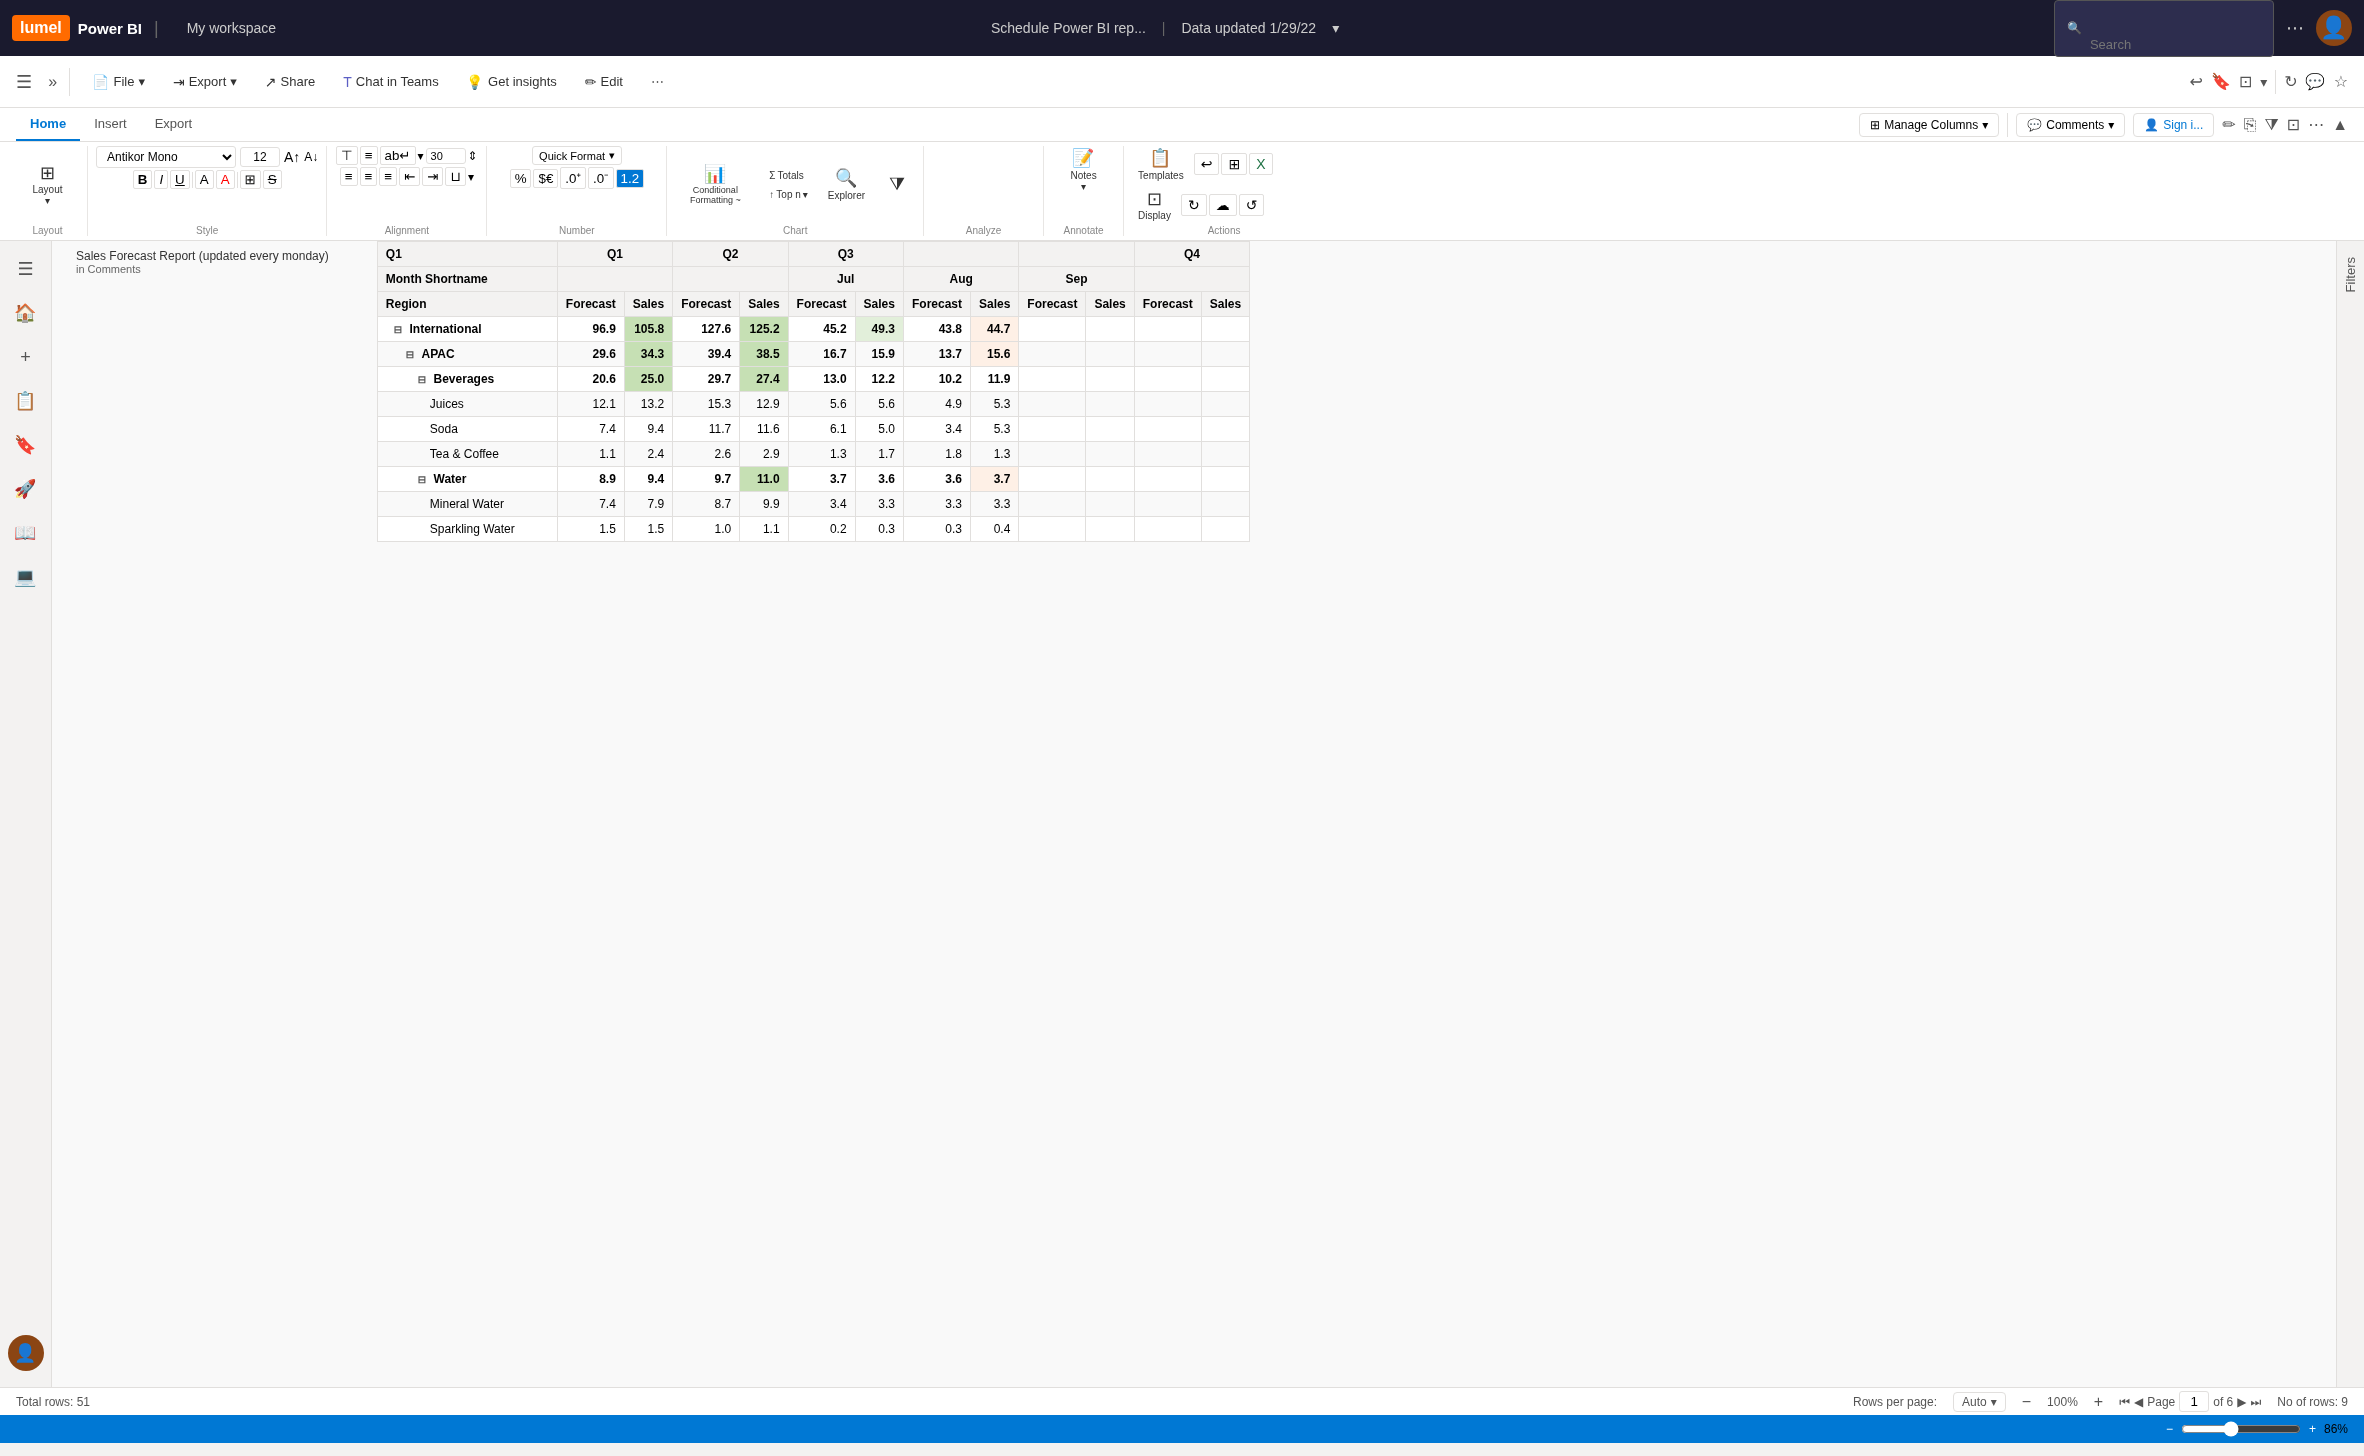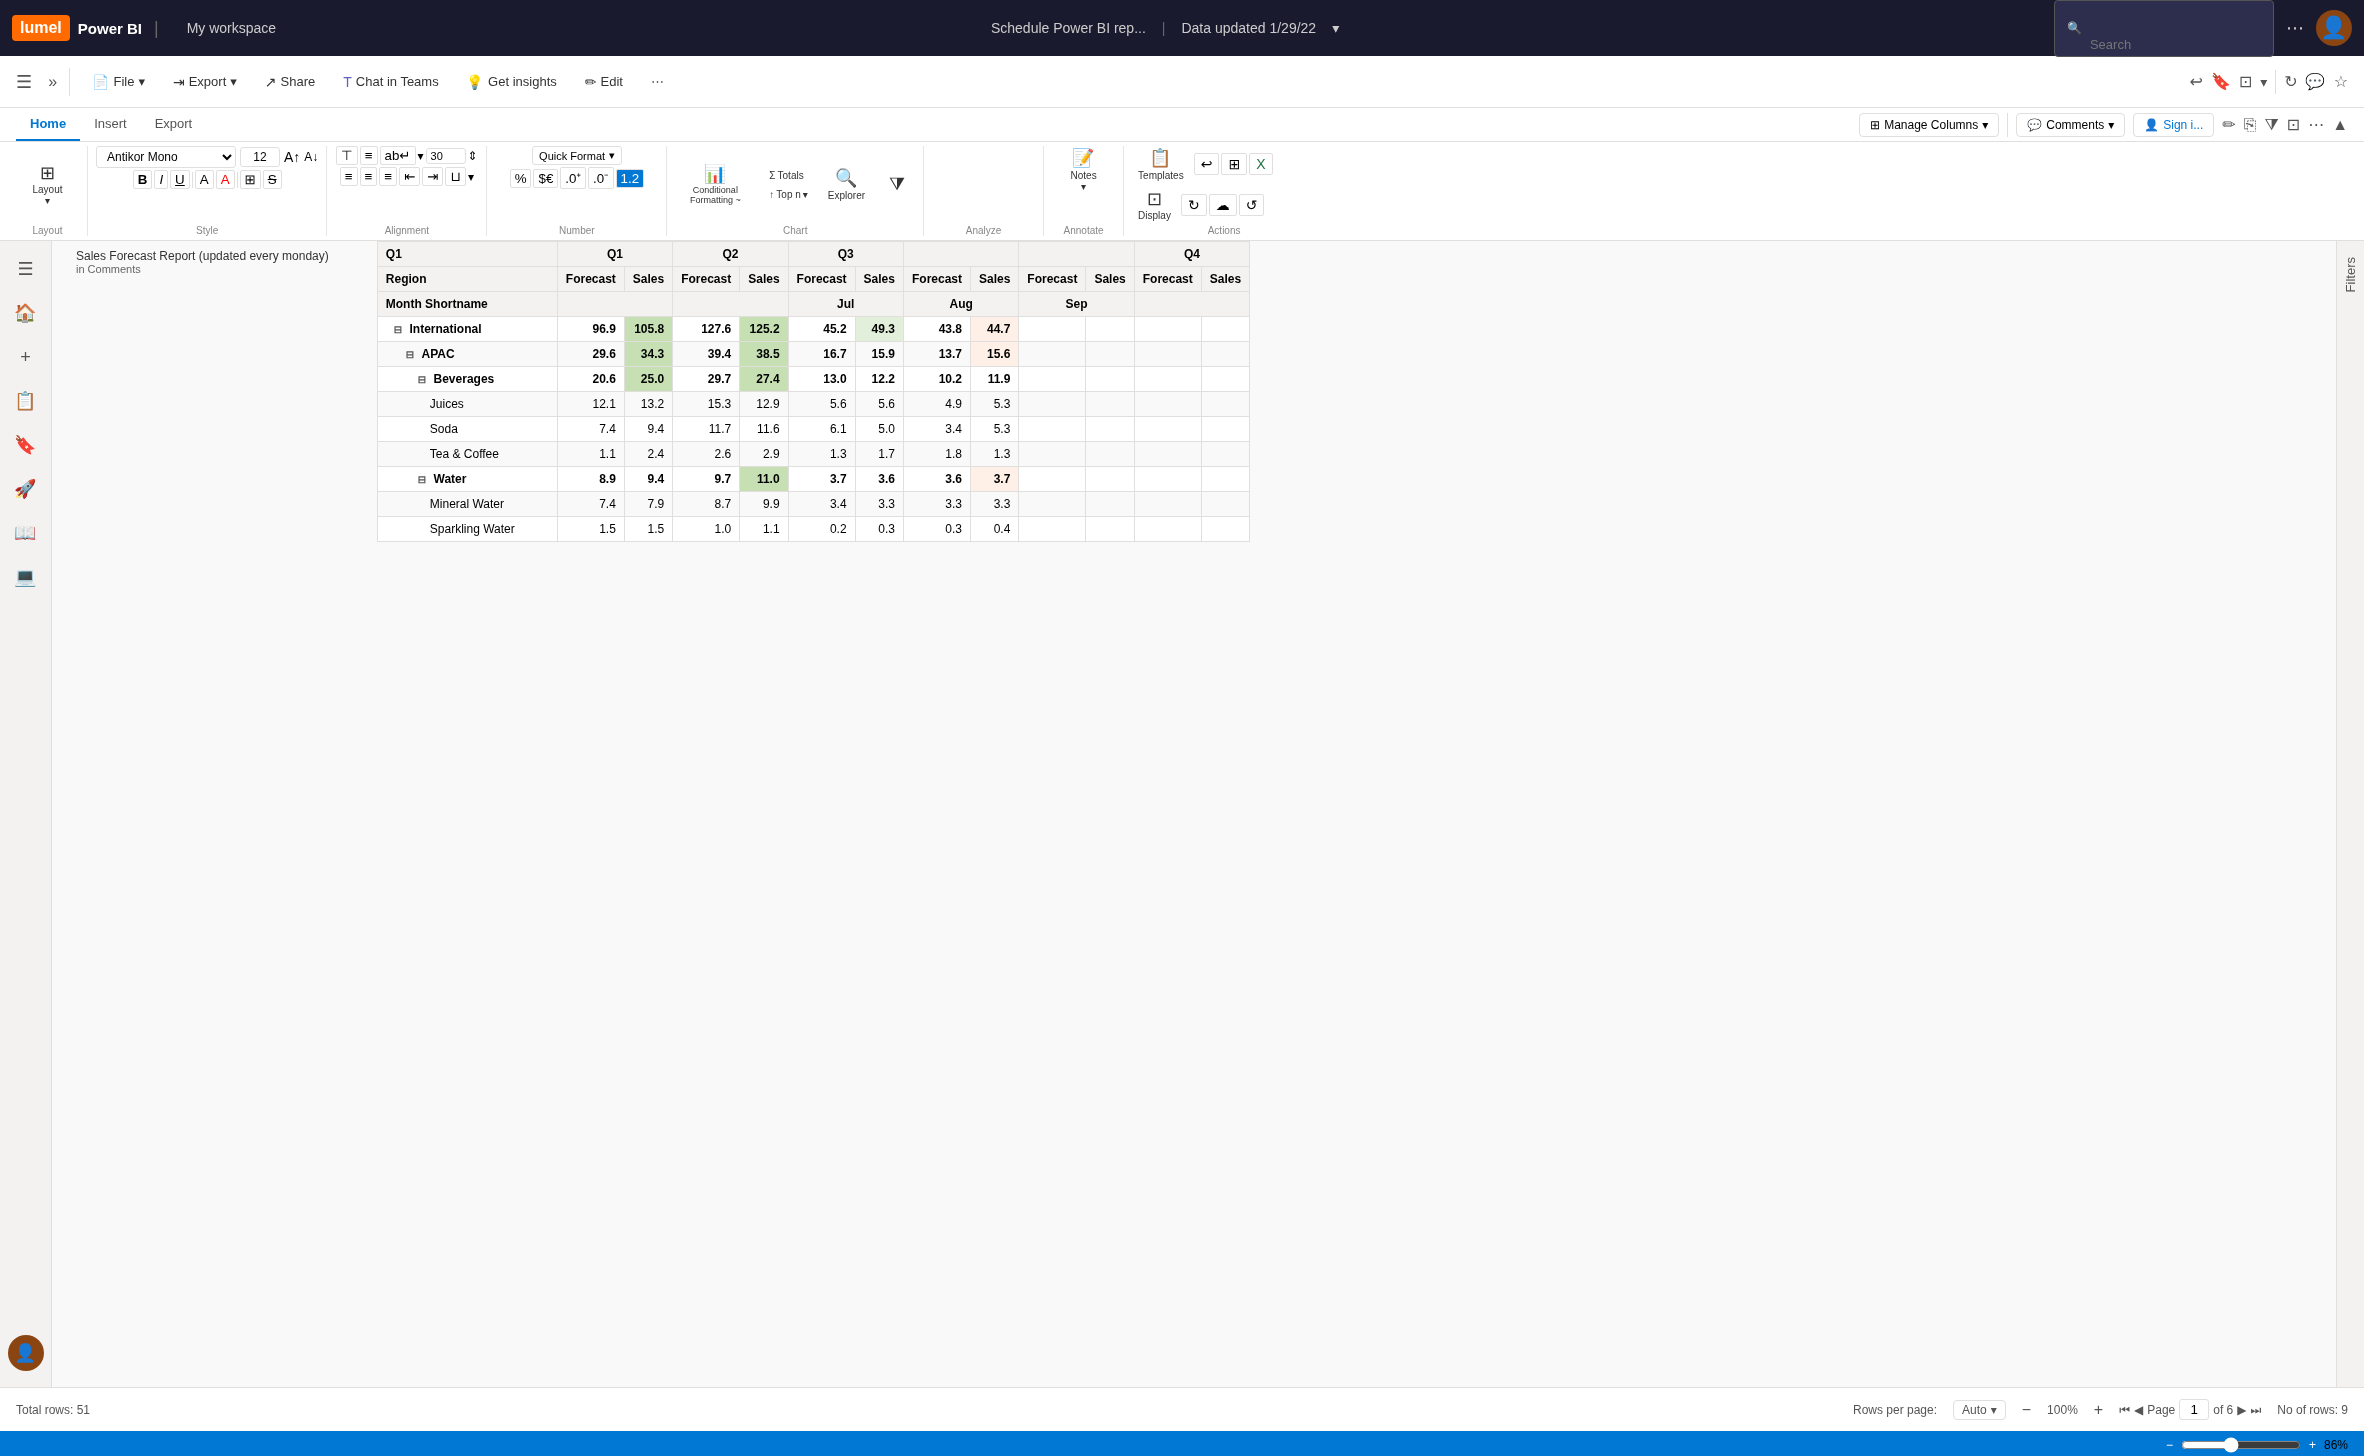--- a/index.html
+++ b/index.html
@@ -71,21 +71,21 @@
     .col-header-left { text-align: left; }
     .quarter-header { background: #f3f2f1; text-align: center; font-weight: 600; }
     .region-col { text-align: left; font-weight: normal; }
     .bold-row td { font-weight: 700; }
     .green-bg { background: #c6e0b4 !important; }
     .light-green-bg { background: #e2efda !important; }
     .light-orange-bg { background: #fef0e6 !important; }
     .expand-icon { font-size: 10px; margin-right: 4px; color: #555; }
 
     
-    .bottom-bar { display: flex; align-items: center; background: white; height: 44px; padding: 0 16px; border-top: 1px solid #e1dfdd; font-size: 12px; color: #555; gap: 16px; }
+    .bottom-bar { display: flex; align-items: center; background: white; height: 28px; padding: 0 16px; border-top: 1px solid #e1dfdd; font-size: 12px; color: #555; gap: 16px; }
     .bottom-spacer { flex: 1; }
     .page-nav { display: flex; align-items: center; gap: 4px; }
 
     
     .filters-panel { width: 28px; background: #f3f2f1; display: flex; flex-direction: column; align-items: center; border-left: 1px solid #e1dfdd; }
     .filters-label { writing-mode: vertical-rl; transform: rotate(180deg); font-size: 13px; color: #555; padding: 16px 4px; cursor: pointer; }
 
     
     .status-bar { height: 28px; background: #0078d4; display: flex; align-items: center; padding: 0 16px; gap: 16px; }
     .zoom-control { display: flex; align-items: center; gap: 4px; margin-left: auto; }
@@ -394,45 +394,45 @@
       <table>
         <thead>
           <tr>
             <th class="col-header-left" style="min-width:180px;">Q1</th>
             <th colspan="2" class="quarter-header">Q1</th>
             <th colspan="2" class="quarter-header">Q2</th>
             <th colspan="2" class="quarter-header">Q3</th>
             <th colspan="2" class="quarter-header"></th>
             <th colspan="2" class="quarter-header"></th>
             <th colspan="2" class="quarter-header">Q4</th>
+          </tr>
+          <tr>
+            <th class="col-header-left">Month Shortname</th>
+            <th colspan="2" style="background:#f3f2f1;"></th>
+            <th colspan="2" style="background:#f3f2f1;"></th>
+            <th colspan="2" class="quarter-header">Jul</th>
+            <th colspan="2" class="quarter-header">Aug</th>
+            <th colspan="2" class="quarter-header">Sep</th>
+            <th colspan="2" style="background:#f3f2f1;"></th>
           </tr>
           <tr>
             <th class="col-header-left">Region</th>
             <th>Forecast</th>
             <th>Sales</th>
             <th>Forecast</th>
             <th>Sales</th>
             <th>Forecast</th>
             <th>Sales</th>
             <th>Forecast</th>
             <th>Sales</th>
             <th>Forecast</th>
             <th>Sales</th>
             <th>Forecast</th>
             <th>Sales</th>
           </tr>
-          <tr>
-            <th class="col-header-left">Month Shortname</th>
-            <th colspan="2" style="background:#f3f2f1;"></th>
-            <th colspan="2" style="background:#f3f2f1;"></th>
-            <th colspan="2" class="quarter-header">Jul</th>
-            <th colspan="2" class="quarter-header">Aug</th>
-            <th colspan="2" class="quarter-header">Sep</th>
-            <th colspan="2" style="background:#f3f2f1;"></th>
-          </tr>
         </thead>
         <tbody>
 
           <tr class="bold-row">
             <td class="region-col" style="padding-left:16px;">
               <span class="expand-icon">⊟</span>
               <strong>International</strong>
             </td>
             <td>96.9</td>
             <td class="green-bg">105.8</td>

